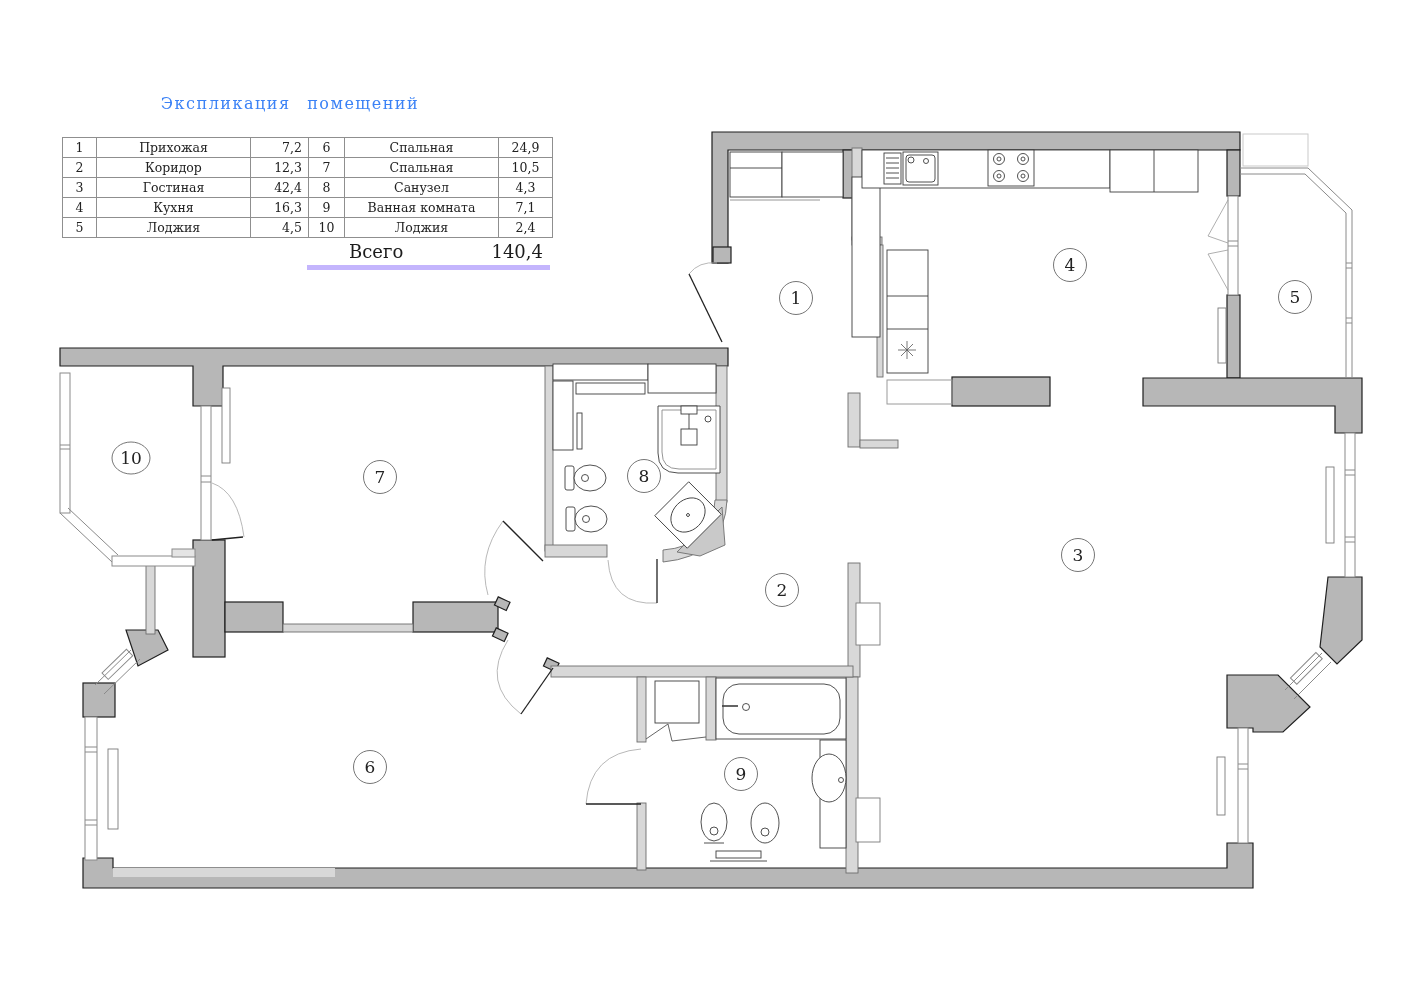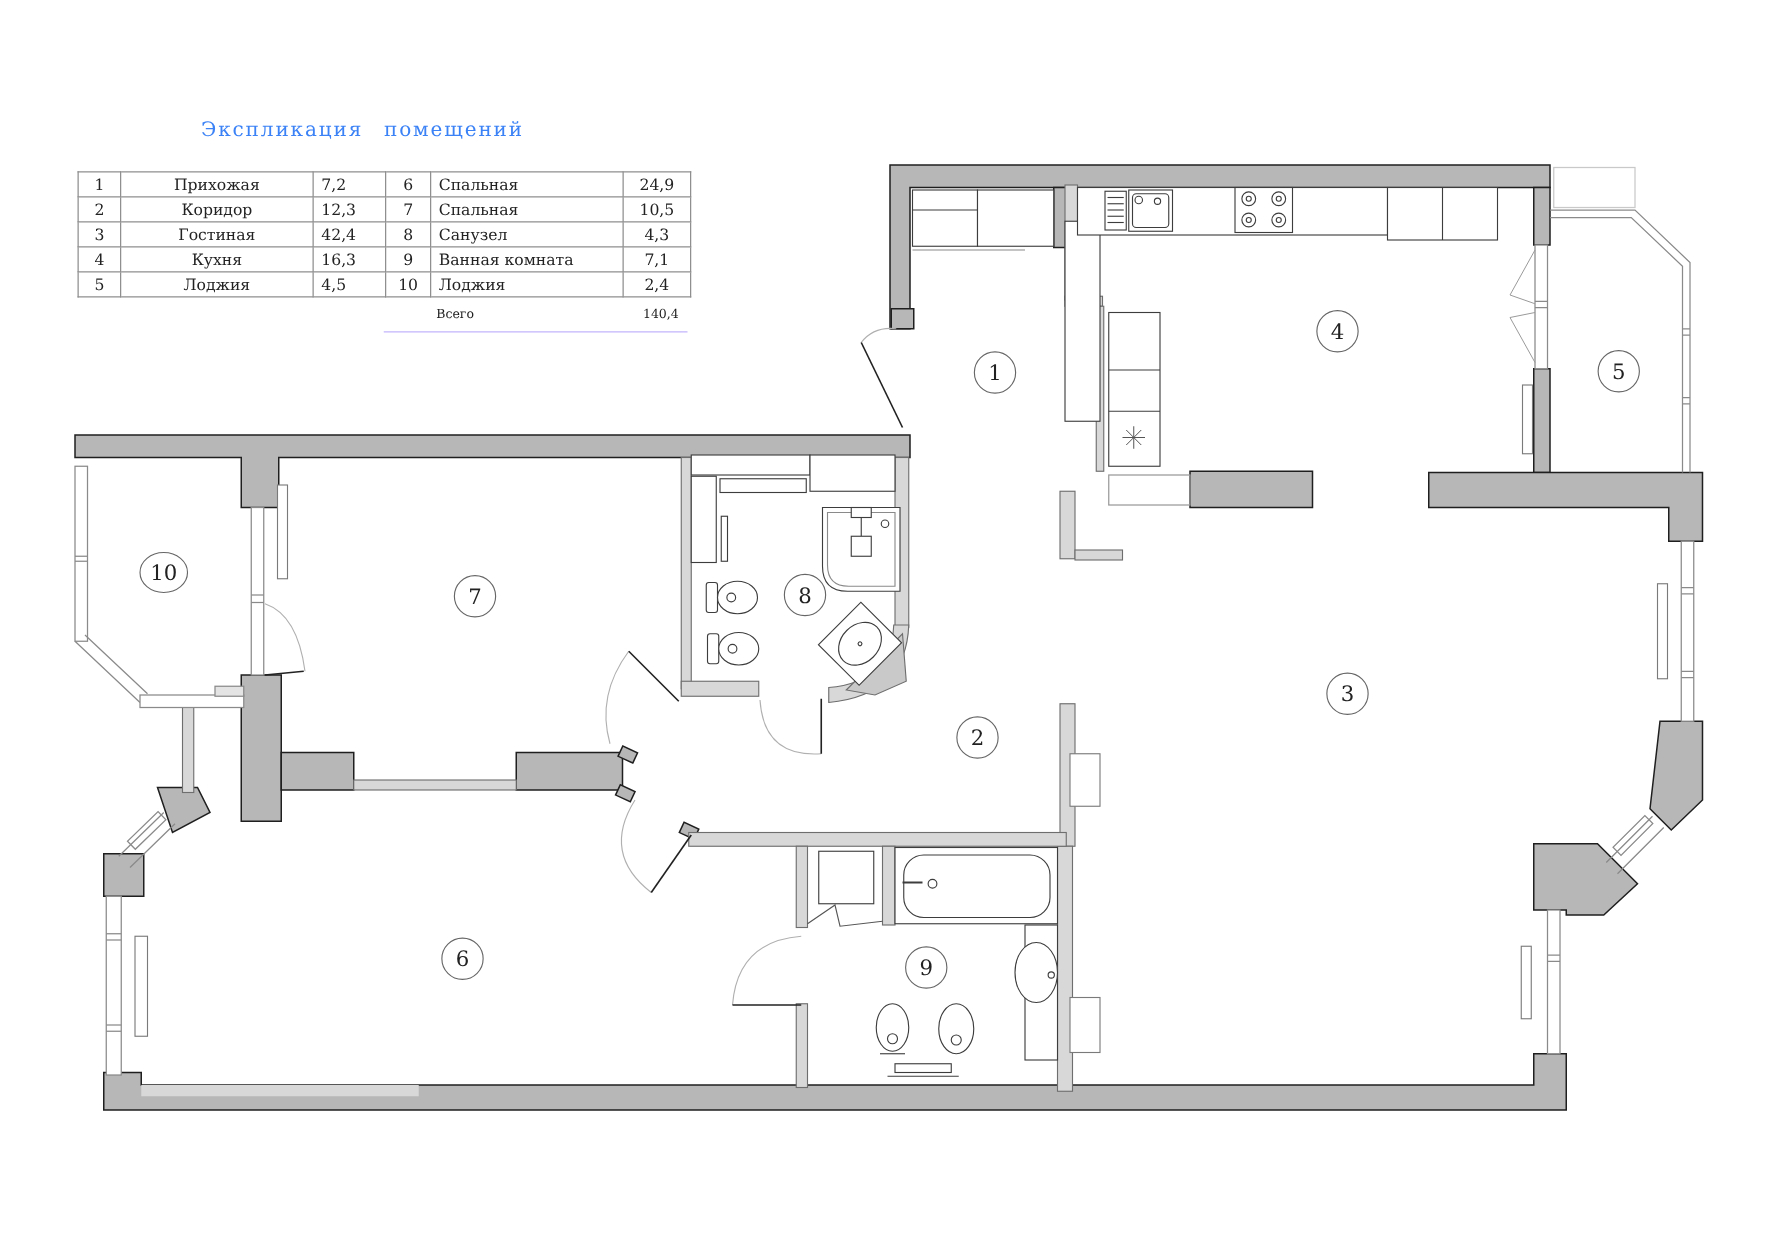--- a/index.html
+++ b/index.html
@@ -7,26 +7,26 @@
          font-family:"DejaVu Serif","Liberation Serif",serif;color:#1c1c1c;}
   #plan-svg{position:absolute;left:0;top:0;width:1414px;height:1000px;}
   .title{position:absolute;left:120px;top:94px;width:340px;text-align:center;
          font-size:16px;letter-spacing:1.5px;word-spacing:10px;color:#3b82f6;}
   table.expl{position:absolute;left:62px;top:137px;border-collapse:collapse;table-layout:fixed;
              font-size:12.5px;color:#222;}
   table.expl td{border:1px solid #8f8f8f;height:19px;padding:0 6px;white-space:nowrap;
                 background:#fff;line-height:19px;}
   td.cnum{width:21px;text-align:center;}
   td.cname{width:141px;text-align:center;}
-  td.carea{width:45px;}
+  td.carea{width:45px;text-align:right;}
   td.cnum2{width:23px;text-align:center;}
-  td.cname2{width:141px;text-align:left;}
+  td.cname2{width:141px;text-align:center;}
   td.carea2{width:41px;text-align:center;}
   .totals{position:absolute;left:307px;top:239px;width:243px;height:26px;
-          border-bottom:1px solid #c4b5fd;font-size:10px;line-height:26px;}
+          border-bottom:5px solid #c4b5fd;font-size:18px;line-height:26px;}
   .totals .tl{position:absolute;left:42px;}
   .totals .tv{position:absolute;right:7px;margin-left:45px;}
 </style>
 </head>
 <body>
 
 <div id="stage">
 
   <div class="title">Экспликация  помещений</div>
 

